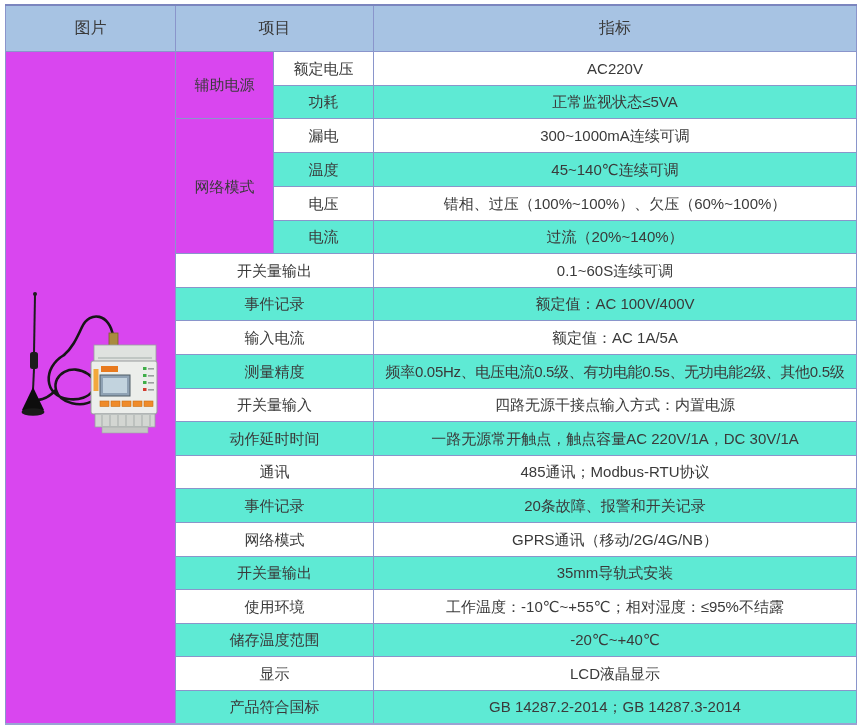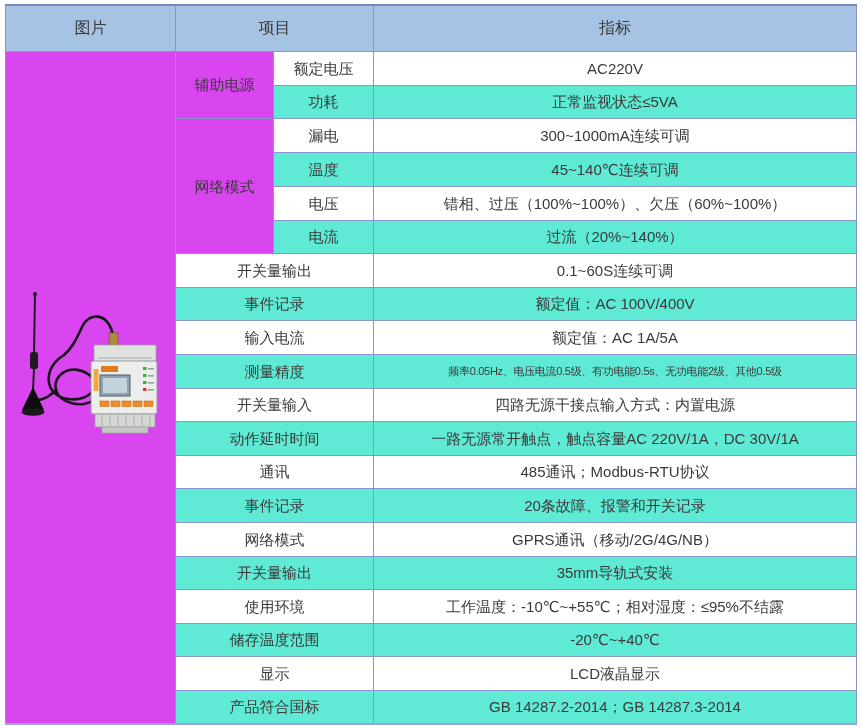--- a/index.html
+++ b/index.html
@@ -19,21 +19,21 @@
     text-align:center;vertical-align:middle;
     padding:0 1px;font-size:15px;line-height:1.15;
     overflow:hidden;white-space:nowrap;
   }
   .spec thead th{
     height:45px;background:#a7c3e3;font-weight:400;font-size:16px;
   }
   .spec tbody tr{height:33.6px;}
   .spec tbody tr.blue td{background:#5eead4;}
   .spec td.group, .spec td.img-cell{background:#d946ef;}
-  .spec td.small{font-size:11px;letter-spacing:-0.3px;}
+  .spec td.small{font-size:15px;letter-spacing:-0.3px;}
   .spec td.img-cell{padding:0;}
   .img-cell svg{display:block;}
 </style>
 </head>
 <body>
 
 <div class="page">
   <table class="spec">
     <colgroup>
       <col style="width:170px">

